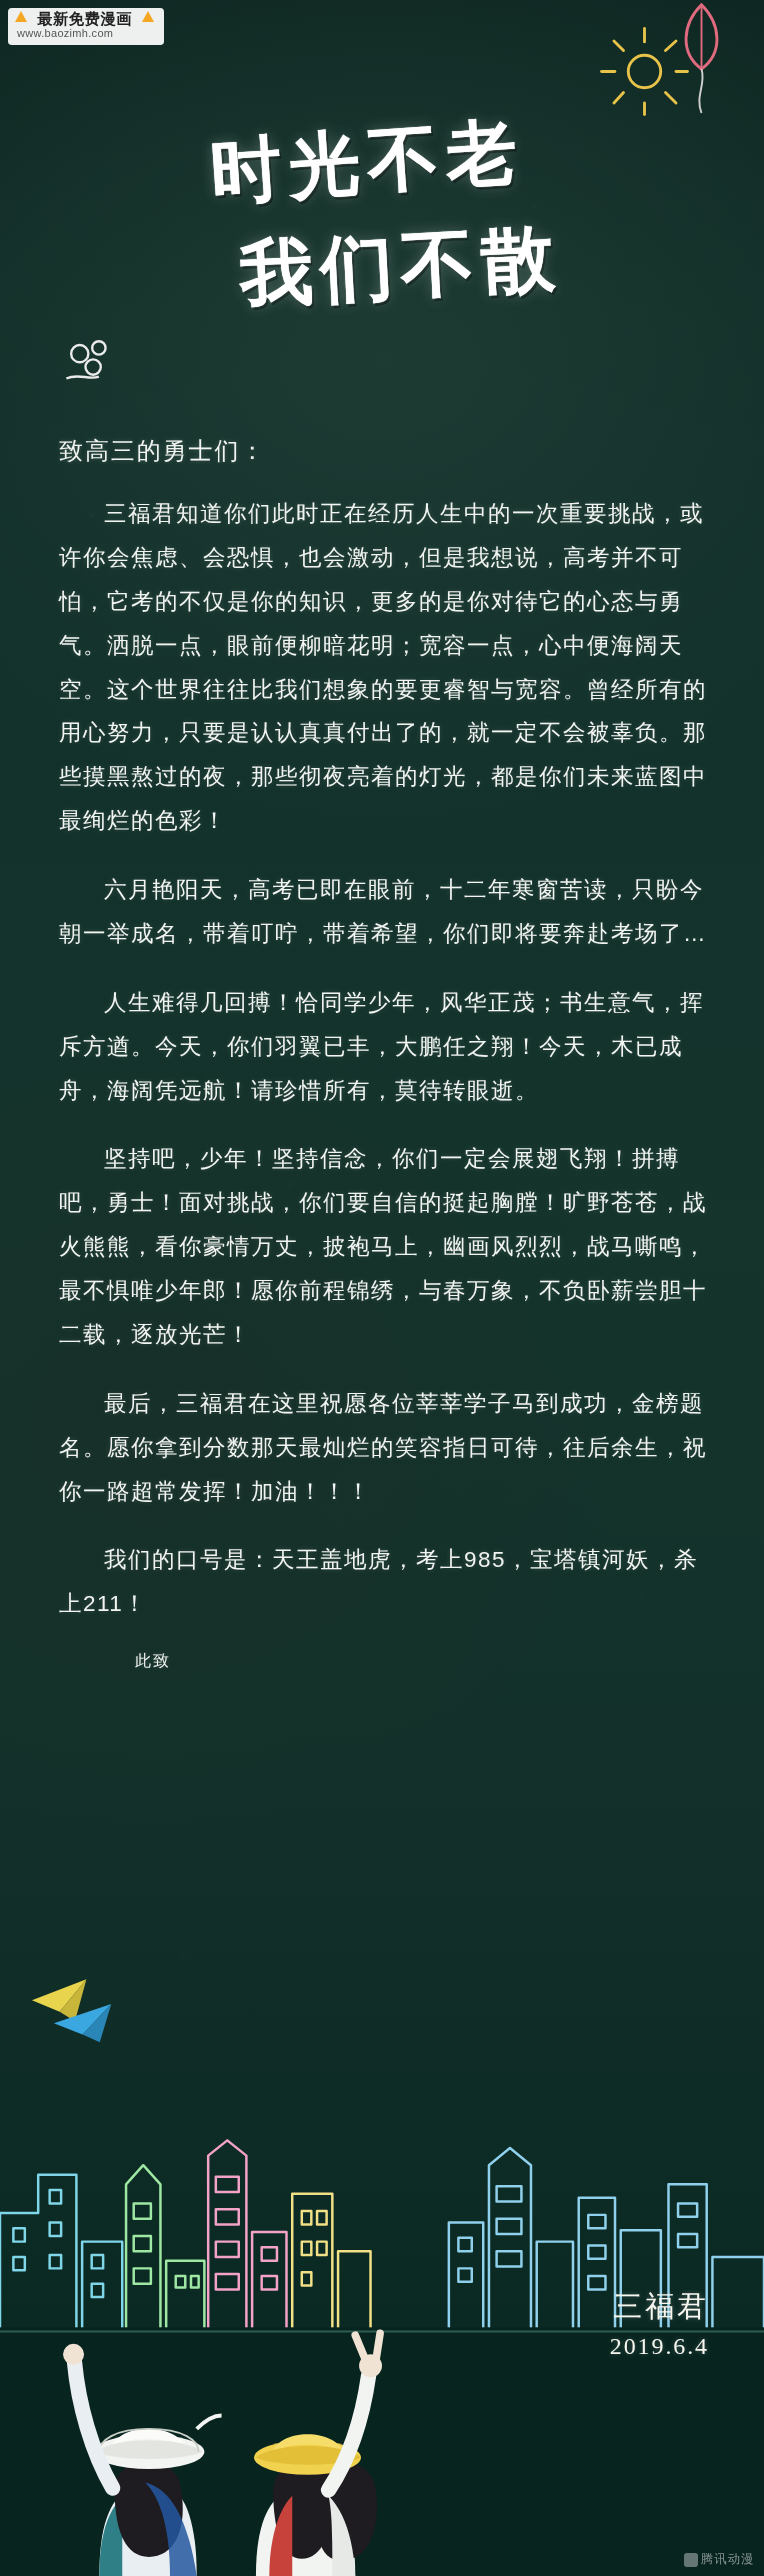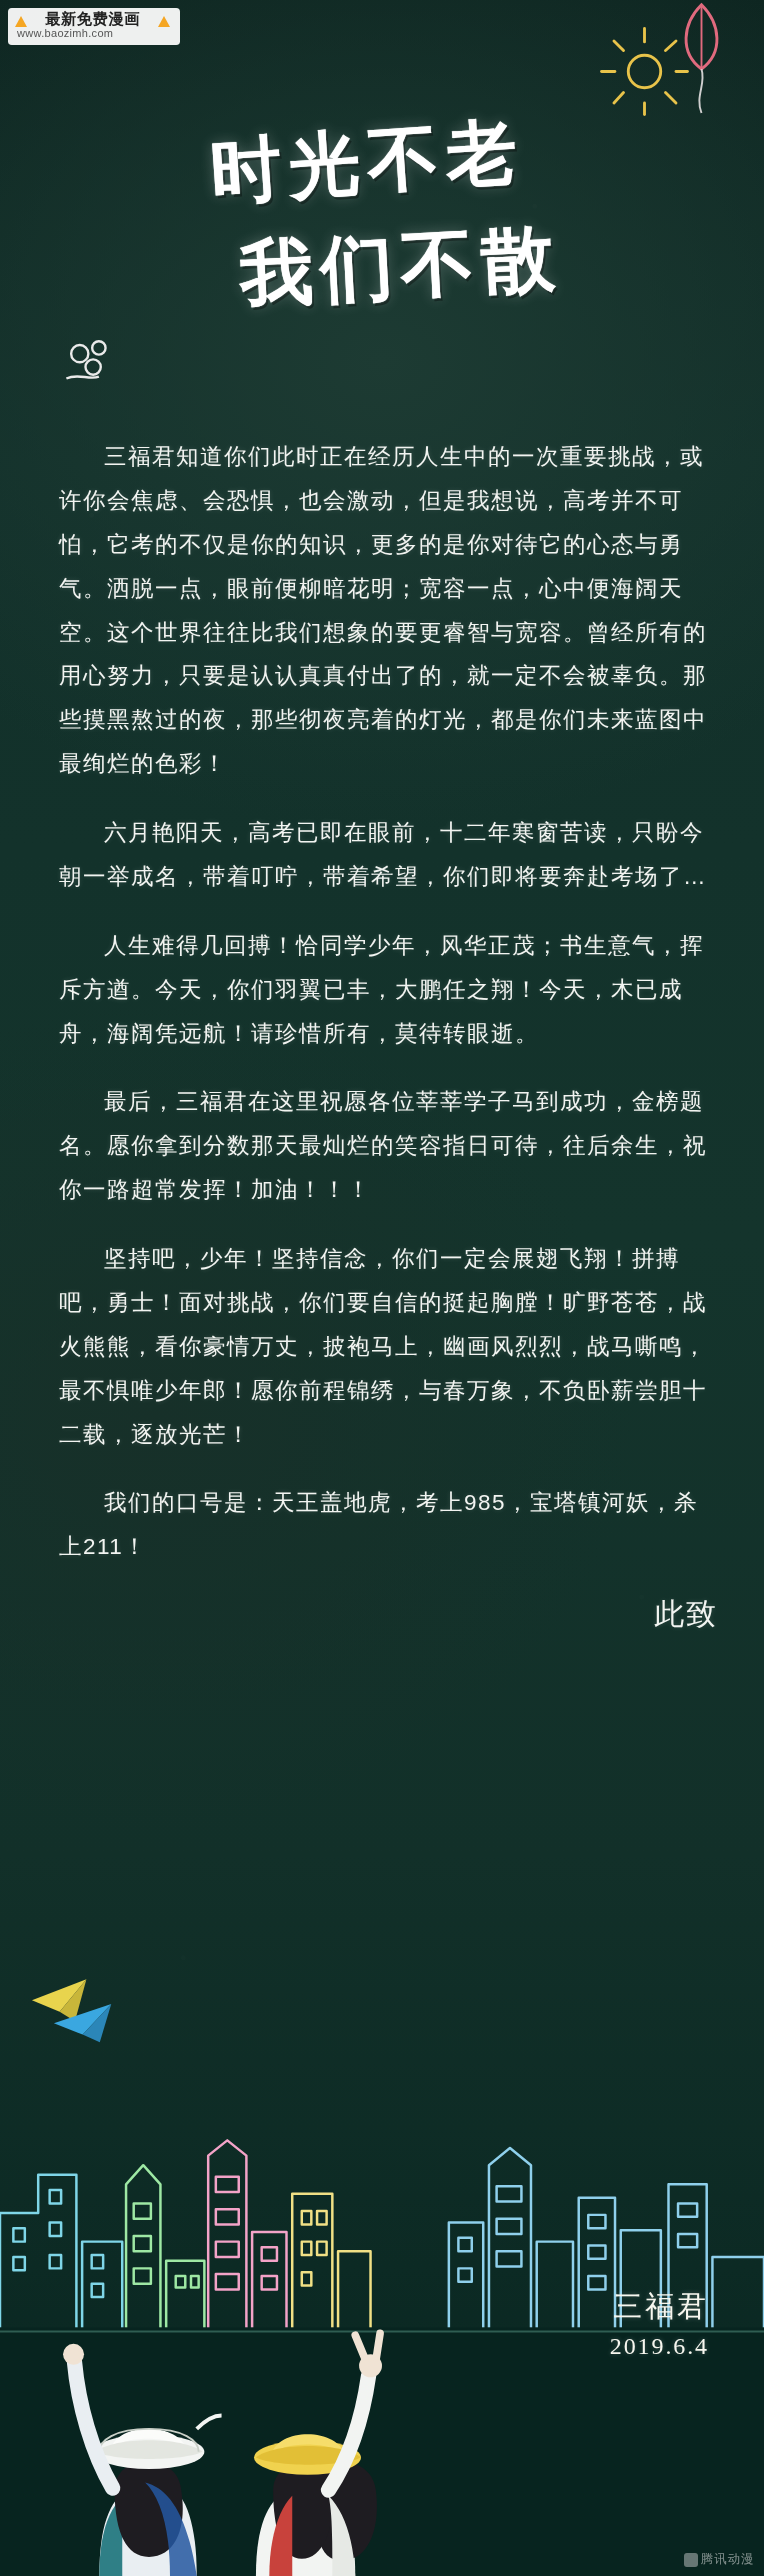--- a/index.html
+++ b/index.html
@@ -43,22 +43,22 @@
     border-radius: 3.8px;
     padding: 3.8px 9.6px 4.8px 7.6px;
     display: flex;
     flex-direction: column;
     align-items: flex-start;
     line-height: 1.05;
     z-index: 40;
   }
   .wm-top {
     display: flex;
-    align-items: flex-end;
-    gap: 18px;
+    align-items: flex-start;
+    gap: 10px;
     font-size: 15.3px;
     font-weight: bold;
     color: #222;
     letter-spacing: 0.5px;
   }
   .wm-tri {
     width: 0; height: 0;
     border-left: 6.7px solid transparent;
     border-right: 6.7px solid transparent;
     border-bottom: 11.5px solid #f5a623;
@@ -127,26 +127,25 @@
   }
   .para {
     font-size: 22.5px;
     line-height: 1.95;
     letter-spacing: 1.5px;
     text-indent: 2em;
     margin: 0 0 25px 0;
     text-shadow: 0 0 4.8px rgba(255,255,255,.16);
   }
   .closing {
-    font-size: 30px;
+    font-size: 16px;
     letter-spacing: 1.9px;
     margin-top: 13.4px;
     margin-left: 76px;
     text-shadow: 0 0 4.8px rgba(255,255,255,.16);
-    text-align: right;
   }
 
   
   .signature {
     position: absolute;
     right: 55px;
     bottom: 212px;
     text-align: right;
     color: #f7f7ef;
     z-index: 25;
@@ -240,25 +239,26 @@
     <path d="M28 64 L88 44 L58 76 Z" fill="#3aa7e0"></path>
     <path d="M58 76 L88 44 L76 84 Z" fill="#2b86b8"></path>
   </svg>
 
   <div class="title-block">
     <div class="title-line l1">时光不老</div>
     <div class="title-line l2">我们不散</div>
   </div>
 
   <div class="letter">
+    <div class="salutation">致高三的勇士们：</div>
     <p class="para">三福君知道你们此时正在经历人生中的一次重要挑战，或许你会焦虑、会恐惧，也会激动，但是我想说，高考并不可怕，它考的不仅是你的知识，更多的是你对待它的心态与勇气。洒脱一点，眼前便柳暗花明；宽容一点，心中便海阔天空。这个世界往往比我们想象的要更睿智与宽容。曾经所有的用心努力，只要是认认真真付出了的，就一定不会被辜负。那些摸黑熬过的夜，那些彻夜亮着的灯光，都是你们未来蓝图中最绚烂的色彩！</p>
     <p class="para">六月艳阳天，高考已即在眼前，十二年寒窗苦读，只盼今朝一举成名，带着叮咛，带着希望，你们即将要奔赴考场了…</p>
     <p class="para">人生难得几回搏！恰同学少年，风华正茂；书生意气，挥斥方遒。今天，你们羽翼已丰，大鹏任之翔！今天，木已成舟，海阔凭远航！请珍惜所有，莫待转眼逝。</p>
+    <p class="para">坚持吧，少年！坚持信念，你们一定会展翅飞翔！拼搏吧，勇士！面对挑战，你们要自信的挺起胸膛！旷野苍苍，战火熊熊，看你豪情万丈，披袍马上，幽画风烈烈，战马嘶鸣，最不惧唯少年郎！愿你前程锦绣，与春万象，不负卧薪尝胆十二载，逐放光芒！</p>
     <p class="para">最后，三福君在这里祝愿各位莘莘学子马到成功，金榜题名。愿你拿到分数那天最灿烂的笑容指日可待，往后余生，祝你一路超常发挥！加油！！！</p>
-    <p class="para">坚持吧，少年！坚持信念，你们一定会展翅飞翔！拼搏吧，勇士！面对挑战，你们要自信的挺起胸膛！旷野苍苍，战火熊熊，看你豪情万丈，披袍马上，幽画风烈烈，战马嘶鸣，最不惧唯少年郎！愿你前程锦绣，与春万象，不负卧薪尝胆十二载，逐放光芒！</p>
     <p class="para">我们的口号是：天王盖地虎，考上985，宝塔镇河妖，杀上211！</p>
     <div class="closing">此致</div>
   </div>
 
   <svg class="scene" viewBox="0 0 800 560" preserveAspectRatio="none">
 
     <g fill="none" stroke-width="2.6" stroke-linejoin="round">
 
       <g stroke="#7fd6e8">
         <path d="M0 300 L0 180 L40 180 L40 140 L80 140 L80 300"></path>

